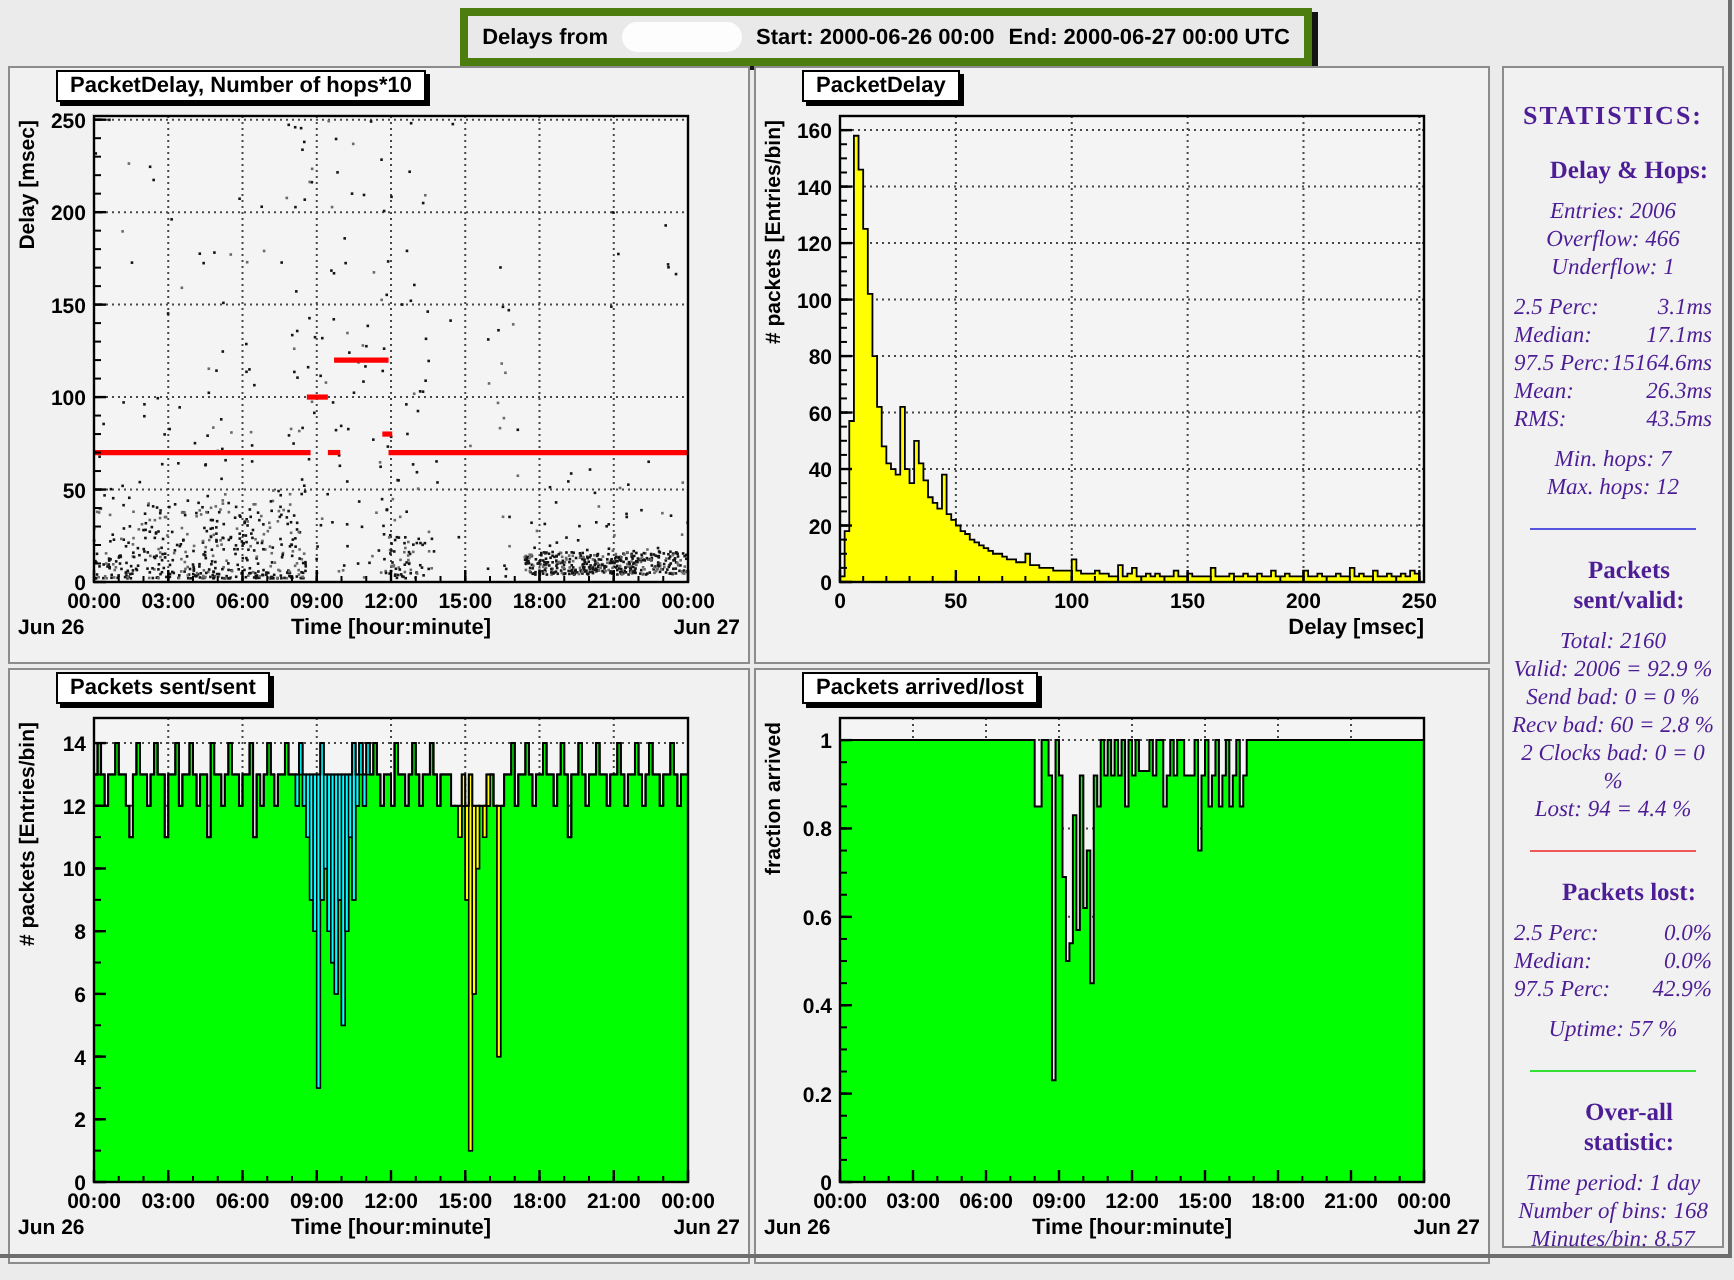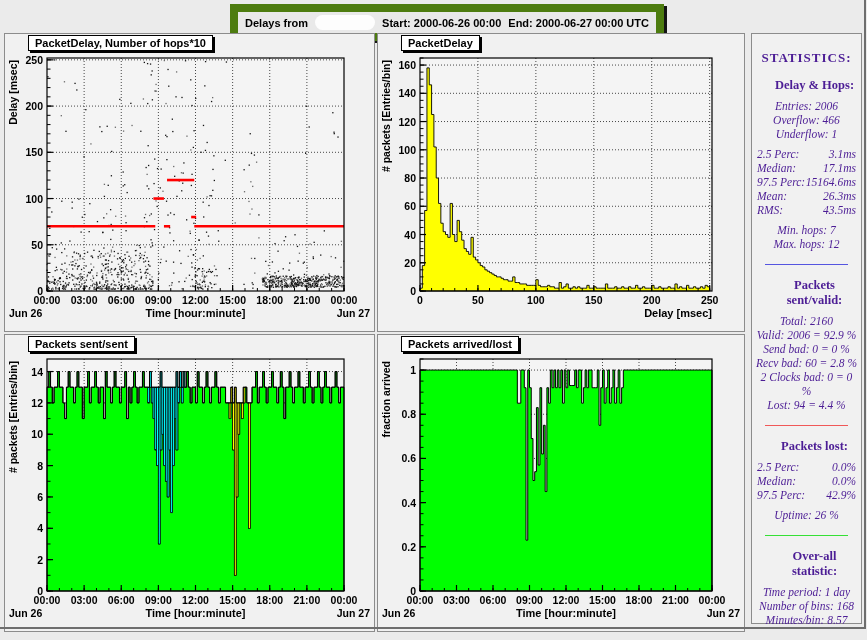--- a/index.html
+++ b/index.html
@@ -1,21 +1,21 @@
 <!DOCTYPE html>
 <html><head>
 <meta charset="utf-8">
 <style>
   html,body{margin:0;padding:0;background:#ebebeb;}
   .canvas{position:relative;width:867px;height:640px;background:#ebebeb;overflow:hidden;
           font-family:"Liberation Sans",sans-serif;}
   .canvas-frame{position:absolute;left:0;top:0;width:864px;height:627px;
           border-right:2px solid #6e6e6e;border-bottom:2px solid #6e6e6e;pointer-events:none;}
   .header-box{position:absolute;left:230px;top:4px;width:418px;height:21px;background:#e9e9e9;
-          border:8px solid #4d7c0f;box-shadow:3px 2px 0 0 #141414;display:flex;align-items:center;
+          border:4px solid #4d7c0f;box-shadow:3px 2px 0 0 #141414;display:flex;align-items:center;
           justify-content:center;gap:7px;font-weight:bold;font-size:11px;white-space:nowrap;}
   .blob{width:60px;height:15px;background:#fdfdfd;border-radius:8px;}
   .panel{position:absolute;background:#f1f1f1;border:1px solid #8c8c8c;}
   #p-tl{left:4px;top:33px;width:369px;height:297px;}
   #p-tr{left:377px;top:33px;width:366px;height:297px;}
   #p-bl{left:4px;top:334px;width:369px;height:296px;}
   #p-br{left:377px;top:334px;width:366px;height:296px;}
   .ctitle{position:absolute;left:6px;top:1px;background:#ffffff;border:1px solid #000;
           box-shadow:2px 2px 0 0 #000;padding:0 6px;font-weight:bold;font-size:11px;
           height:14px;line-height:14px;white-space:nowrap;z-index:3;margin-left:17px;}
@@ -1806,21 +1806,21 @@
           <div class="stats-row">
             <span>Median:</span>
             <span>0.0%</span>
           </div>
           <div class="stats-row">
             <span>97.5 Perc:</span>
             <span>42.9%</span>
           </div>
         </div>
         <div class="stats-block">
-          <div class="stats-line">Uptime: 26 %</div>
+          <div class="stats-line">Uptime: 57 %</div>
         </div>
         <hr class="stats-divider" style="border-top-color: rgb(53, 224, 53);">
         <div class="stats-h">Over-all statistic:</div>
         <div class="stats-block">
           <div class="stats-line">Time period: 1 day</div>
           <div class="stats-line">Number of bins: 168</div>
           <div class="stats-line">Minutes/bin: 8.57</div>
         </div>
       </div>
   </div>

